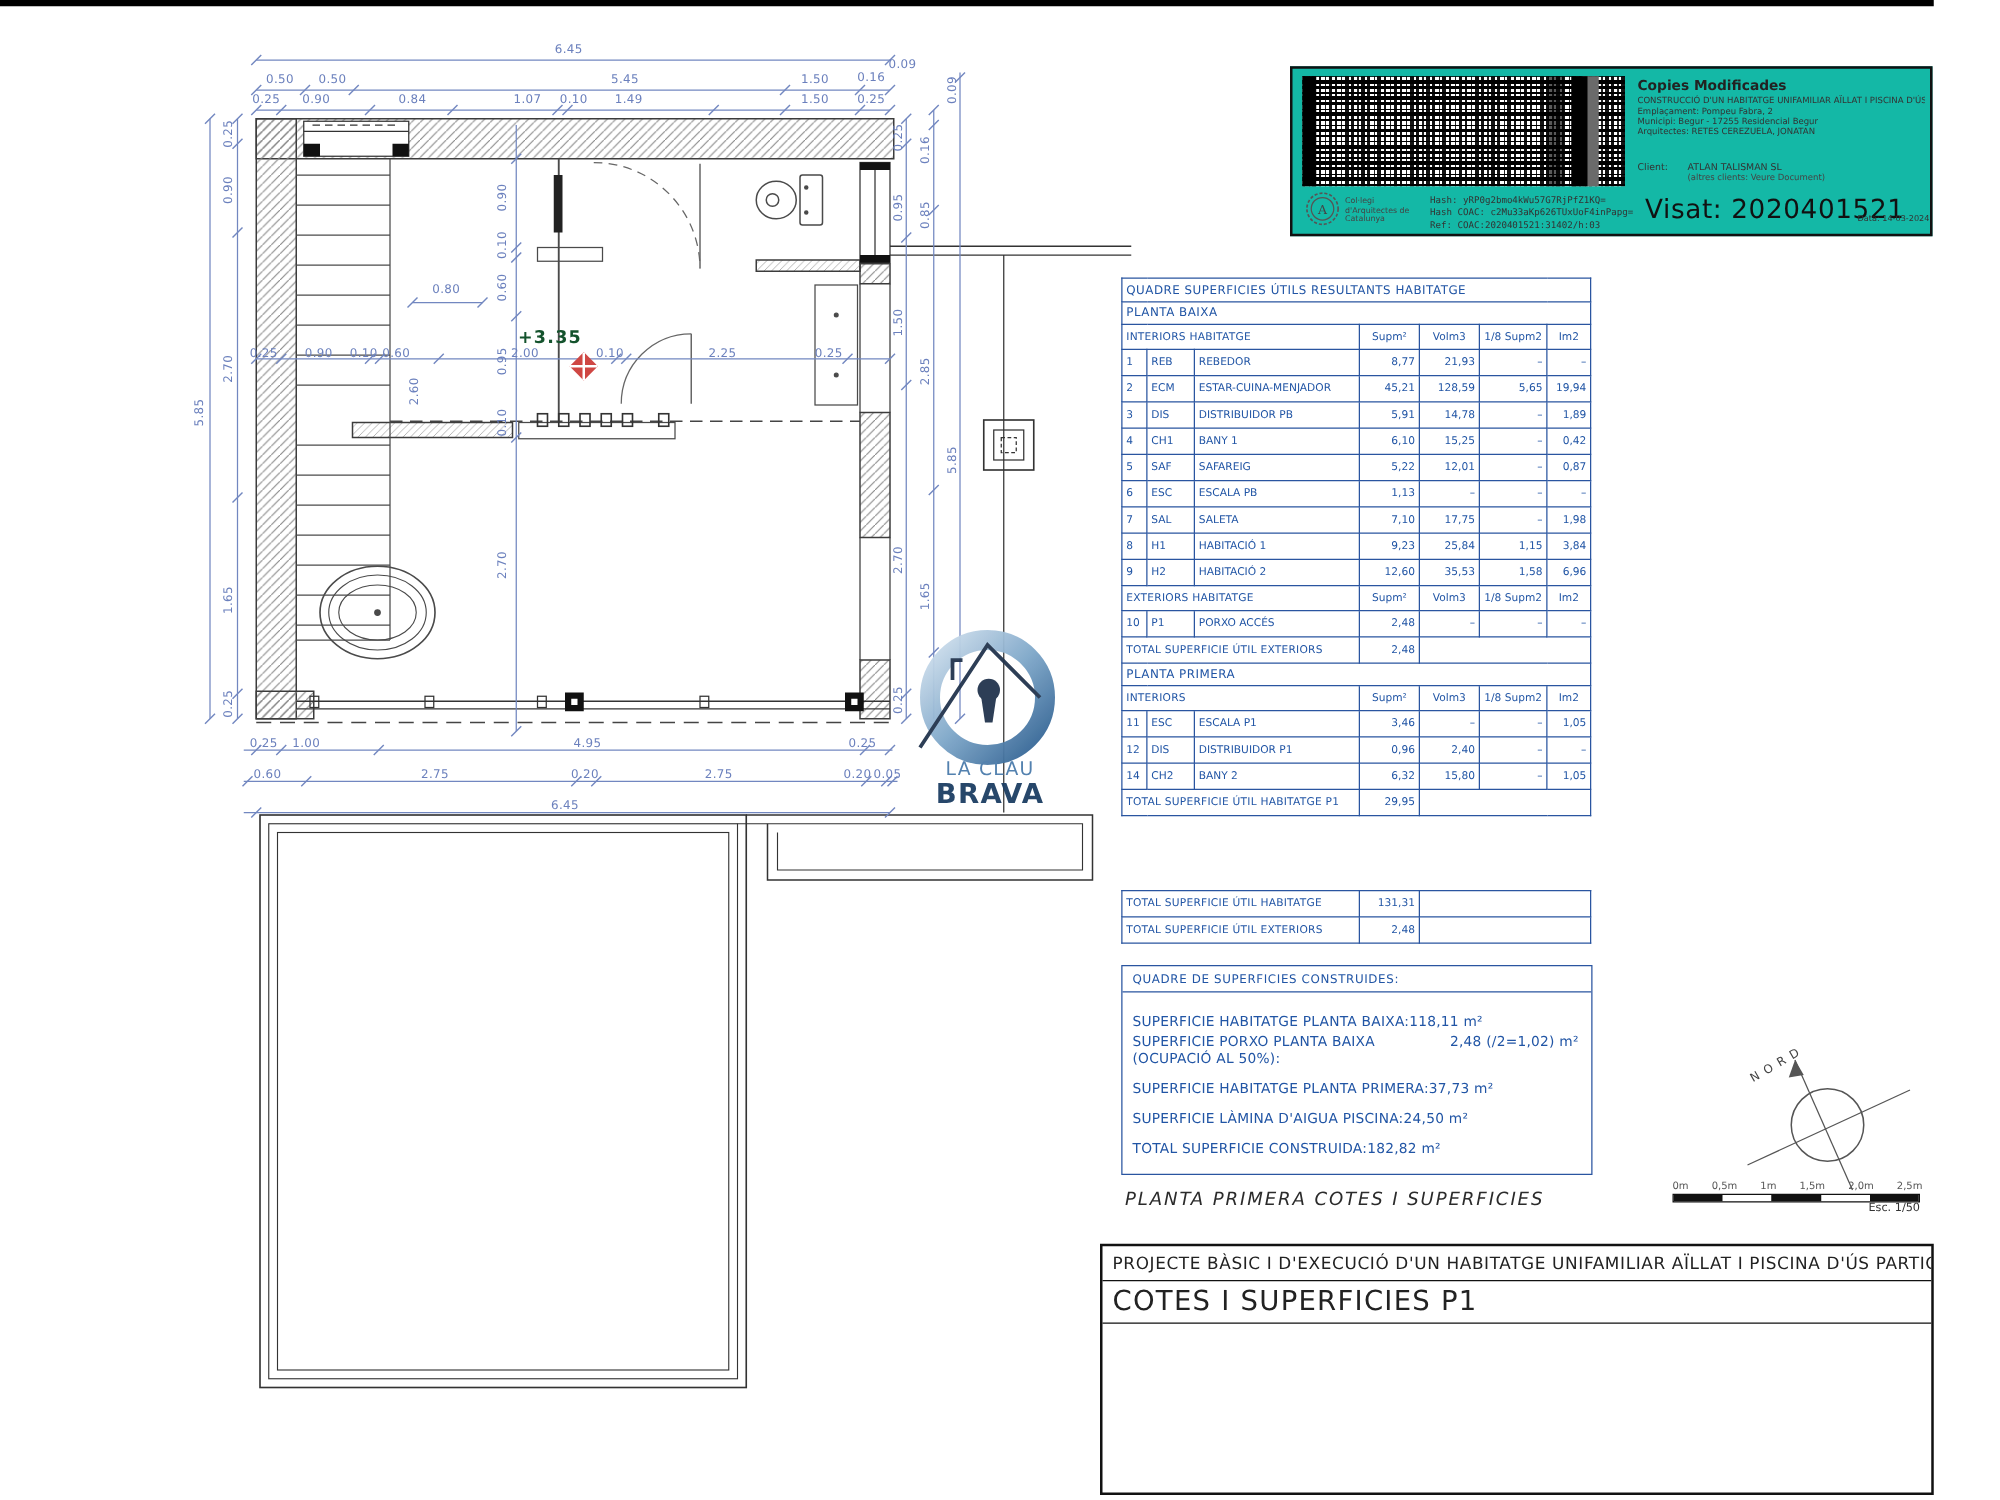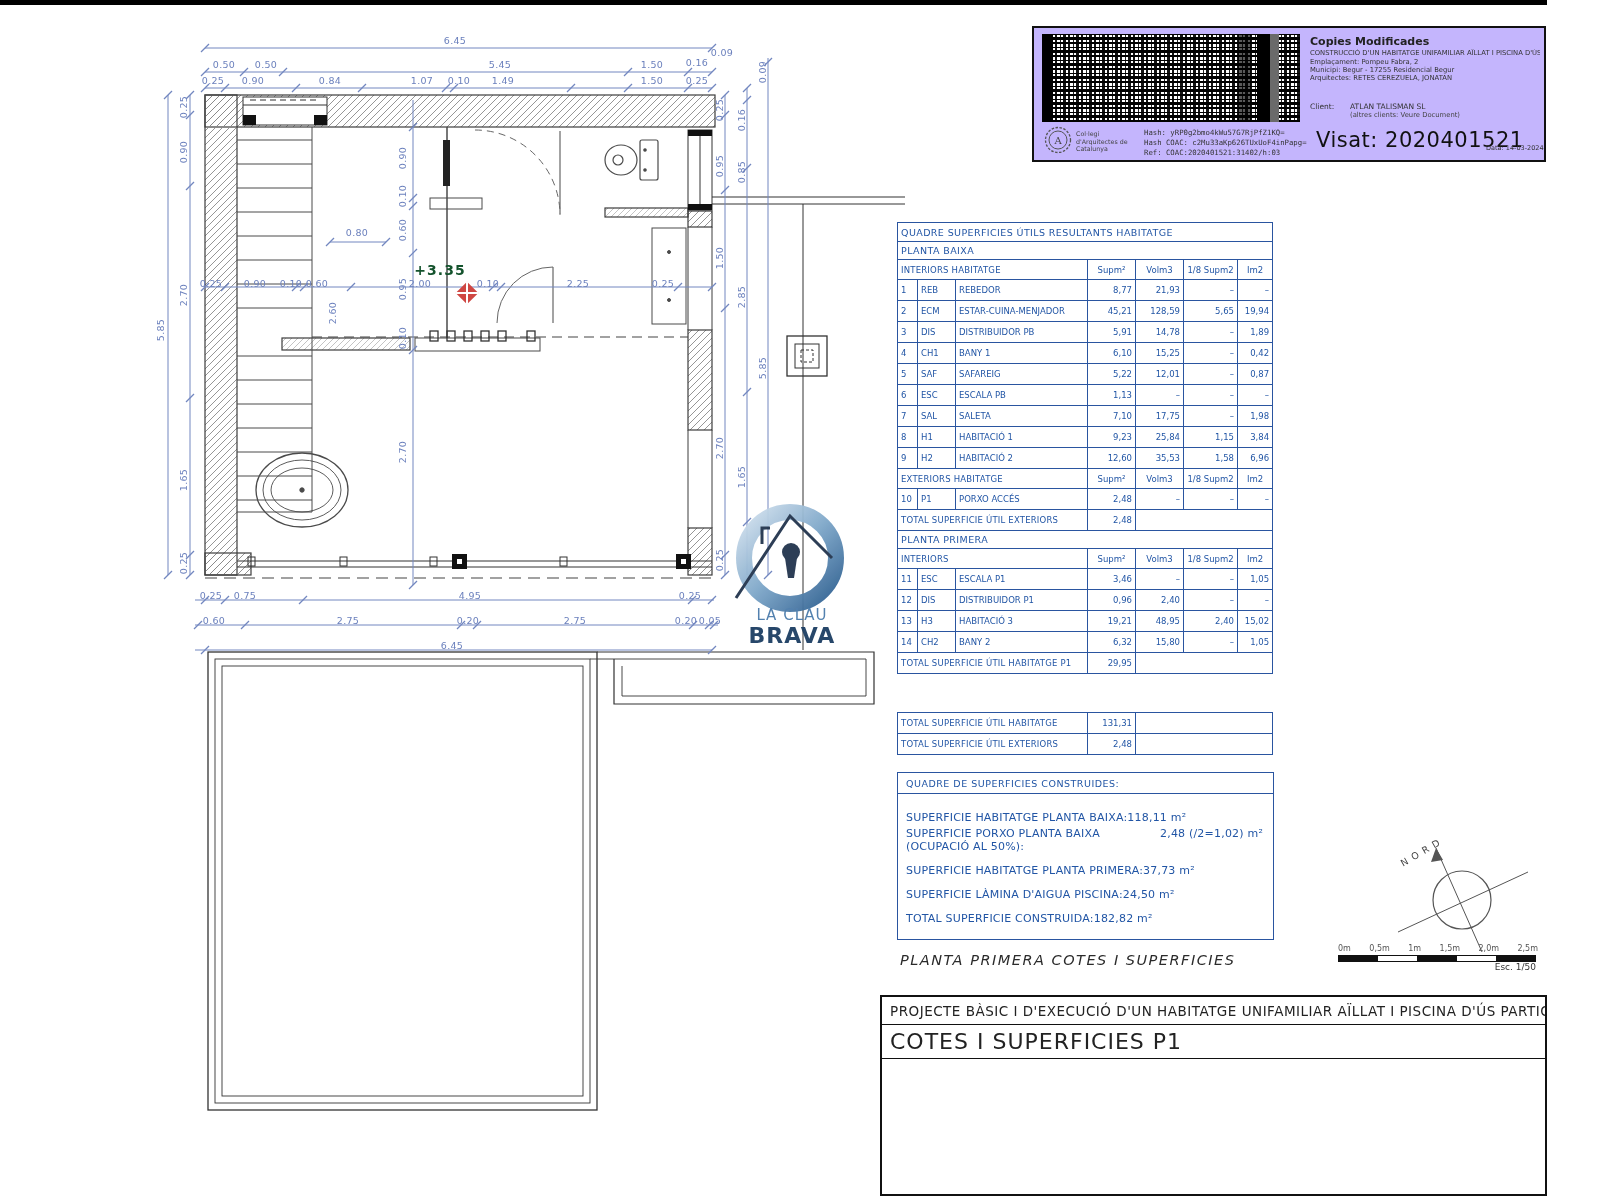--- a/index.html
+++ b/index.html
@@ -12,21 +12,21 @@
        transform:translate(-50%,-50%);letter-spacing:.3px;}
   .dimv{position:absolute;font-size:9.5px;color:#6b80bd;white-space:nowrap;
        transform:translate(-50%,-50%) rotate(-90deg);letter-spacing:.3px;}
   .level{position:absolute;font-size:14px;color:#14532d;letter-spacing:1px;
        transform:translate(-50%,-50%);font-weight:bold;}
 
   
   #scan-edge{left:0;top:0;width:1547px;height:5px;background:#000;}
 
   
-  #stamp{left:1032px;top:26px;width:510px;height:132px;border:2px solid #111;background:#c4b5fd;}
+  #stamp{left:1032px;top:53px;width:510px;height:132px;border:2px solid #111;background:#14b8a6;}
   #stamp .barcode{position:absolute;left:8px;top:6px;width:258px;height:88px;
     background:
       repeating-linear-gradient(90deg, rgba(0,0,0,.92) 0 2px, transparent 2px 5px,
         rgba(0,0,0,.85) 5px 6px, transparent 6px 8px, rgba(0,0,0,.92) 8px 11px, transparent 11px 13px),
       repeating-linear-gradient(0deg, #000 0 2px, #fff 2px 4px, #000 4px 7px, #fff 7px 9px,
         #000 9px 10px, #fff 10px 13px);}
   #stamp .barcode::before{content:"";position:absolute;left:0;top:0;bottom:0;width:11px;background:#000;}
   #stamp .barcode::after{content:"";position:absolute;right:30px;top:0;bottom:0;width:13px;background:#000;
       box-shadow:9px 0 0 #6a6a6a,-19px 0 0 rgba(0,0,0,.65);}
   .stamp-title{position:absolute;left:276px;top:7px;font-size:11px;font-weight:bold;color:#222;}
@@ -369,21 +369,21 @@
   <span class="dimv" style="left:719px;top:448px">2.70</span>
   <span class="dimv" style="left:719px;top:560px">0.25</span>
   <span class="dimv" style="left:741px;top:120px">0.16</span>
   <span class="dimv" style="left:741px;top:172px">0.85</span>
   <span class="dimv" style="left:741px;top:297px">2.85</span>
   <span class="dimv" style="left:741px;top:477px">1.65</span>
   <span class="dimv" style="left:762px;top:72px">0.09</span>
   <span class="dimv" style="left:762px;top:368px">5.85</span>
 
   <span class="dim" style="left:211px;top:595px">0.25</span>
-  <span class="dim" style="left:245px;top:595px">0.75</span>
+  <span class="dim" style="left:245px;top:595px">1.00</span>
   <span class="dim" style="left:470px;top:595px">4.95</span>
   <span class="dim" style="left:690px;top:595px">0.25</span>
   <span class="dim" style="left:214px;top:620px">0.60</span>
   <span class="dim" style="left:348px;top:620px">2.75</span>
   <span class="dim" style="left:468px;top:620px">0.20</span>
   <span class="dim" style="left:575px;top:620px">2.75</span>
   <span class="dim" style="left:686px;top:620px">0.20</span>
   <span class="dim" style="left:710px;top:620px">0.05</span>
   <span class="dim" style="left:452px;top:645px">6.45</span>
 
@@ -600,29 +600,20 @@
           <tr>
             <td>12</td>
             <td>DIS</td>
             <td>DISTRIBUIDOR P1</td>
             <td class="c-num">0,96</td>
             <td class="c-num">2,40</td>
             <td class="c-num">–</td>
             <td class="c-num">–</td>
           </tr>
 
-          <tr>
-            <td>13</td>
-            <td>H3</td>
-            <td>HABITACIÓ 3</td>
-            <td class="c-num">19,21</td>
-            <td class="c-num">48,95</td>
-            <td class="c-num">2,40</td>
-            <td class="c-num">15,02</td>
-          </tr>
 
           <tr>
             <td>14</td>
             <td>CH2</td>
             <td>BANY 2</td>
             <td class="c-num">6,32</td>
             <td class="c-num">15,80</td>
             <td class="c-num">–</td>
             <td class="c-num">1,05</td>
           </tr>

